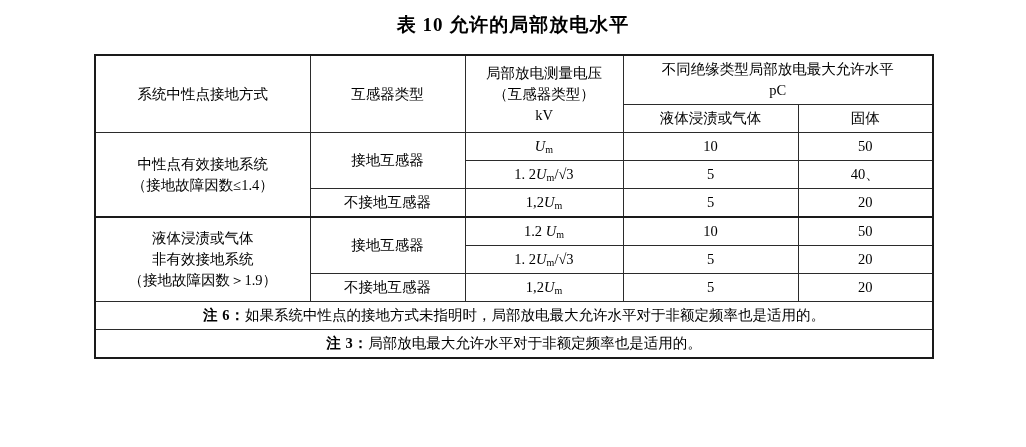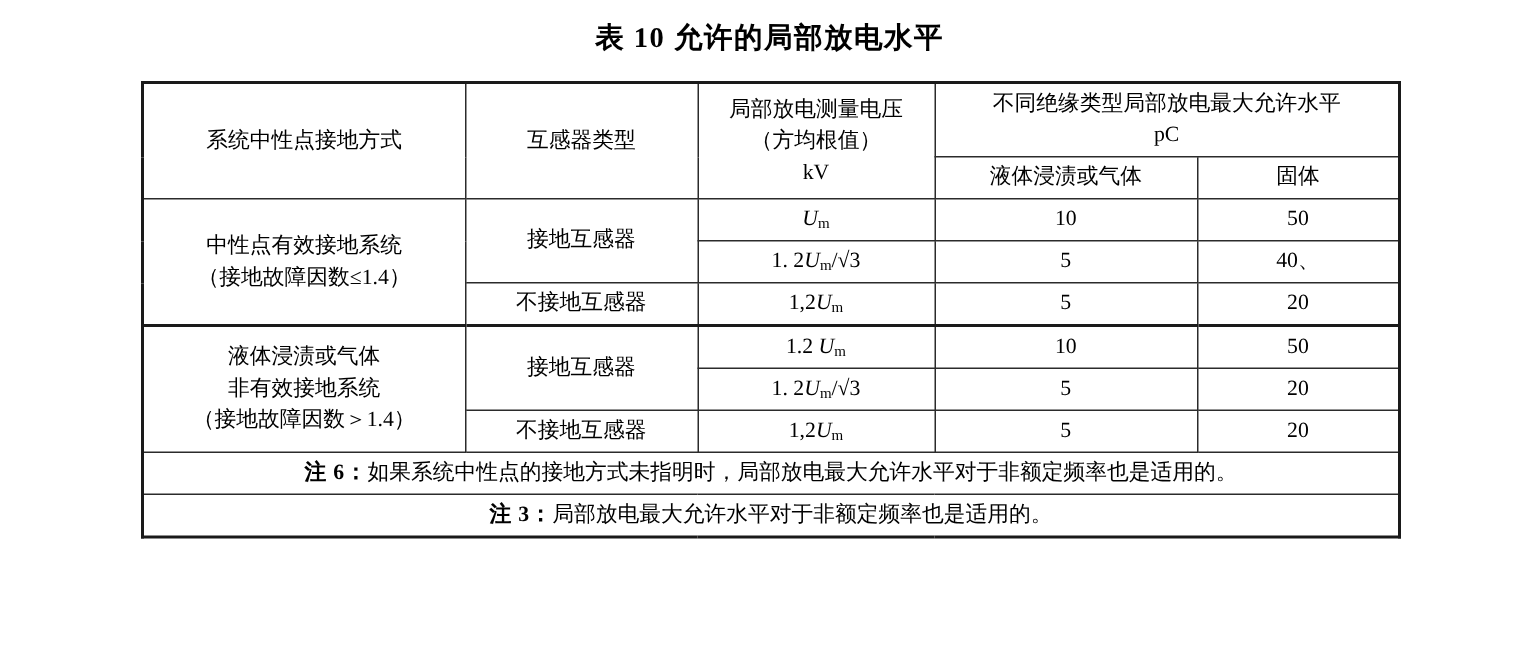--- a/index.html
+++ b/index.html
@@ -91,21 +91,21 @@
           <col class="col3">
           <col class="col4">
           <col class="col5">
       </colgroup>
       <thead>
         <tr>
           <td rowspan="2">系统中性点接地方式</td>
           <td rowspan="2">互感器类型</td>
           <td rowspan="2" class="multi-line">
             <div>局部放电测量电压</div>
-            <div>（方均根值）</div>
+            <div>（互感器类型）</div>
             <div>kV</div>
           </td>
           <td colspan="2" class="multi-line">
             <div>不同绝缘类型局部放电最大允许水平</div>
             <div>pC</div>
           </td>
         </tr>
         <tr class="hdr-thick-bottom">
           <td>液体浸渍或气体</td>
           <td>固体</td>
@@ -132,21 +132,21 @@
           <td>不接地互感器</td>
           <td class="um nowrap">1,2<span class="ital">U</span><sub>m</sub></td>
           <td>5</td>
           <td>20</td>
         </tr>
 
         <tr>
           <td rowspan="3" class="multi-line sep-thick">
             <div>液体浸渍或气体</div>
             <div>非有效接地系统</div>
-            <div>（接地故障因数＞1.4）</div>
+            <div>（接地故障因数＞1.9）</div>
           </td>
           <td rowspan="2" class="sep-thick">接地互感器</td>
           <td class="um nowrap sep-thick">1.2 <span class="ital">U</span><sub>m</sub></td>
           <td class="sep-thick">10</td>
           <td class="sep-thick">50</td>
         </tr>
         <tr>
           <td class="um nowrap">1. 2<span class="ital">U</span><sub>m</sub>/√3</td>
           <td>5</td>
           <td>20</td>

